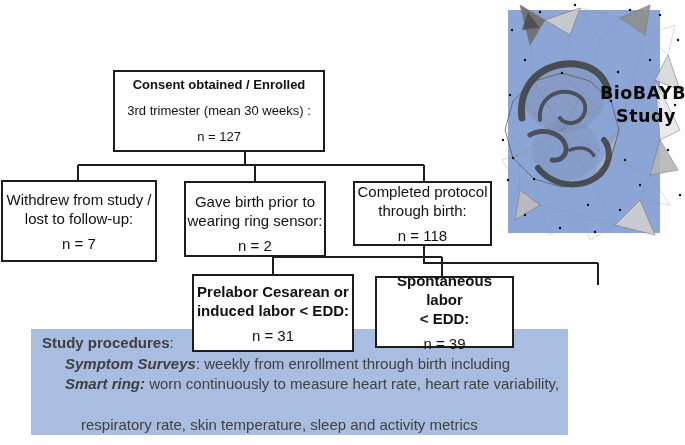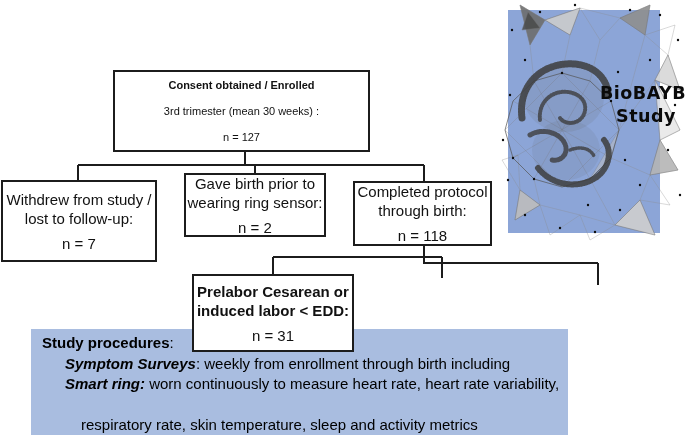--- a/index.html
+++ b/index.html
@@ -15,33 +15,33 @@
   .box{
     position:absolute;z-index:2;background:#fff;border:2px solid #1c1c1c;
     box-sizing:border-box;display:flex;flex-direction:column;
     align-items:center;justify-content:center;text-align:center;
     font-size:15px;line-height:19px;
   }
   .bt{white-space:pre-line;}
   .bold{font-weight:bold;}
   .nline{margin-top:6px;}
 
-  .b-enrolled{left:113px;top:70px;width:257px;height:82px;font-size:11px;line-height:26px;}
+  .b-enrolled{left:113px;top:70px;width:212px;height:82px;font-size:13px;line-height:26px;}
   .b-enrolled .nline{margin-top:0;}
   .b-withdrew{left:1px;top:180px;width:156px;height:82px;justify-content:center;}
-  .b-gave{left:184px;top:173px;width:142px;height:64px;}
+  .b-gave{left:184px;top:181px;width:142px;height:76px;justify-content:flex-end;}
   .b-completed{left:353px;top:181px;width:139px;height:65px;}
   .b-prelabor{left:192px;top:274px;width:162px;height:78px;}
   .b-spont{left:375px;top:276px;width:139px;height:72px;}
   .b-birth{left:548px;top:283px;width:106px;height:57px;}
 
   .procbox{
     position:absolute;z-index:0;left:31px;top:329px;width:537px;height:106px;
     background:#a9bde0;box-sizing:border-box;padding-top:4px;
-    font-size:15px;line-height:20.5px;color:#000000;
+    font-size:15px;line-height:20.5px;color:#404040;
   }
   .procbox .ph{padding-left:11px;font-weight:bold;}
   .procbox .ph .colon{font-weight:normal;}
   .pl{white-space:nowrap;}
   .bi{font-weight:bold;font-style:italic;}
   .l1,.l3{padding-left:34px;}
   .l2{padding-left:58px;}
   .l4{padding-left:50px;margin-top:20px;}
 
   .logo-text{font-family:"DejaVu Sans","Liberation Sans",sans-serif;font-weight:bold;}
@@ -87,20 +87,25 @@
 through birth:</div>
     <div class="nline">n = 118</div>
   </div>
 
   <div class="box b-prelabor">
     <div class="bt bold">Prelabor Cesarean or
 induced labor &lt; EDD:</div>
     <div class="nline">n = 31</div>
   </div>
 
+  <div class="box b-spont">
+    <div class="bt bold">Spontaneous labor
+&lt; EDD:</div>
+    <div class="nline">n = 39</div>
+  </div>
 
 
   <svg class="art" viewBox="0 0 185 245">
     <rect x="8" y="10" width="152" height="223" fill="#8ca5d7"></rect>
 
     <path d="M20,5 L45,20 L30,45 Z M45,20 L80,8 L70,35 Z M80,8 L120,18 L100,40 Z
              M120,18 L150,5 L145,35 Z M145,35 L175,25 L168,55 Z M168,55 L180,90 L155,80 Z
              M155,80 L180,130 L160,140 Z M160,140 L178,170 L150,175 Z M150,175 L170,205 L140,200 Z
              M140,200 L155,235 L115,225 Z M115,225 L90,240 L80,215 Z M80,215 L50,235 L40,205 Z
              M40,205 L15,220 L20,190 Z M20,190 L2,160 L18,155 Z

